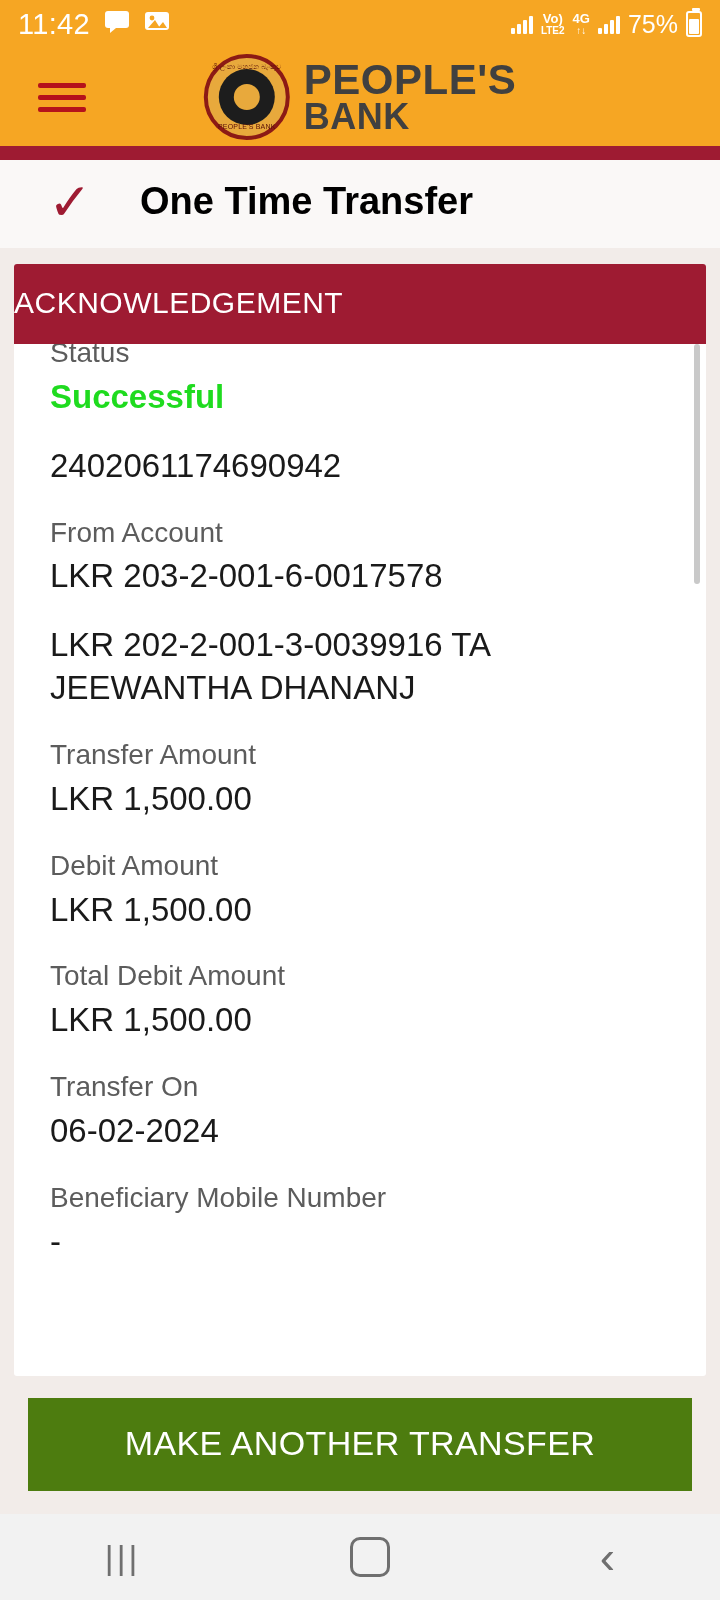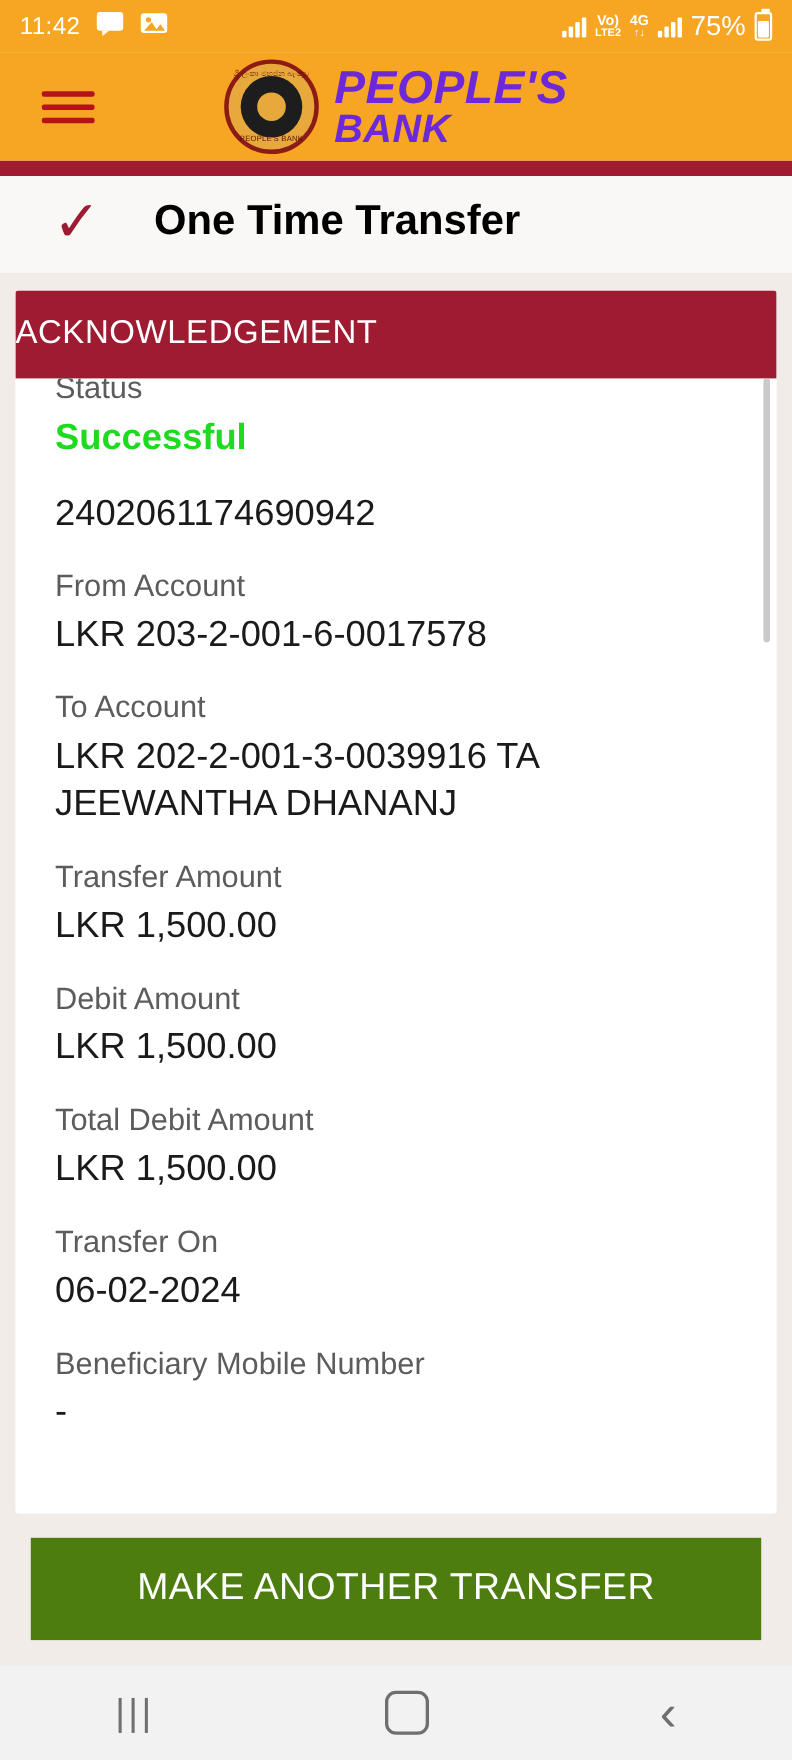--- a/index.html
+++ b/index.html
@@ -11,21 +11,21 @@
   }
   .phone { position: relative; width: 720px; height: 1600px; display: flex; flex-direction: column; }
 
   
   .statusbar {
     height: 48px; background: #f6a623; color: #ffffff;
     display: flex; align-items: center; padding: 0 18px;
     font-size: 25px; font-weight: 400;
   }
   .sb-left { display: flex; align-items: center; gap: 14px; }
-  .sb-time { font-size: 22px; letter-spacing: .3px; }
+  .sb-time { font-size: 29px; letter-spacing: .3px; }
   .sb-icon { display: inline-block; }
   .sb-right { margin-left: auto; display: flex; align-items: center; gap: 8px; }
   .sig { display: inline-flex; align-items: flex-end; gap: 2px; height: 20px; }
   .sig i { display: block; width: 4px; background: #fff; border-radius: 1px; }
   .sig i:nth-child(1){height:6px}.sig i:nth-child(2){height:10px}
   .sig i:nth-child(3){height:14px}.sig i:nth-child(4){height:18px}
   .net-label { font-size: 13px; line-height: 1.05; text-align: center; font-weight: bold; }
   .net-label small { display:block; font-size: 10px; }
   .batt-text { font-size: 25px; }
   .batt { width: 16px; height: 26px; border: 2px solid #fff; border-radius: 3px; position: relative; }
@@ -39,21 +39,21 @@
   }
   .hamburger { width: 70px; margin-left: 38px; display: flex; flex-direction: column; gap: 7px; }
   .hamburger span { display: block; height: 5px; width: 48px; background: #b5121b; border-radius: 2px; }
   .brand { position: absolute; left: 50%; transform: translateX(-50%); display: flex; align-items: center; gap: 14px; }
   .seal { width: 86px; height: 86px; border-radius: 50%; background: #e8a93c;
           border: 4px solid #8c1a15; display: flex; align-items: center; justify-content: center; position: relative; }
   .seal .inner { width: 56px; height: 56px; border-radius: 50%; background: #1d1d1d; display:flex; align-items:center; justify-content:center;}
   .seal .inner:after { content:""; width: 26px; height: 26px; border-radius: 50%; background: #e8a93c; }
   .seal .top-text { position: absolute; top: 5px; font-size: 7px; color: #5a1008; letter-spacing: .2px;}
   .seal .bot-text { position: absolute; bottom: 6px; font-size: 7px; color: #5a1008; letter-spacing: .2px;}
-  .brandname { color: #6d28d9; line-height: .96; font-weight: bold; font-style: italic; }
+  .brandname { color: #404040; line-height: .96; font-weight: bold; }
   .brandname .l1 { font-size: 42px; letter-spacing: .5px; }
   .brandname .l2 { font-size: 36px; letter-spacing: .5px; }
   .redline { height: 14px; background: #9e1b32; }
 
   
   .stepbar { background: #faf8f7; padding: 16px 0 20px 0; display: flex; align-items: center; }
   .check { width: 140px; text-align: center; color: #9e1b32; font-size: 52px; line-height: 1; font-weight: 300;}
   .steptext { color: #000000; }
   .steptitle { font-size: 38px; font-weight: bold; line-height: 1.25; }
   .stepsub { font-size: 34px; font-weight: bold; line-height: 1.35; }
@@ -175,21 +175,20 @@
           <div class="field">
             <div class="f-value">2402061174690942</div>
           </div>
 
           <div class="field">
             <div class="f-label">From Account</div>
             <div class="f-value">LKR 203-2-001-6-0017578</div>
           </div>
 
           <div class="field">
-            <div class="f-label">To Account</div>
             <div class="f-value">LKR 202-2-001-3-0039916 TA JEEWANTHA DHANANJ</div>
           </div>
 
           <div class="field">
             <div class="f-label">Transfer Amount</div>
             <div class="f-value">LKR 1,500.00</div>
           </div>
 
           <div class="field">
             <div class="f-label">Debit Amount</div>

